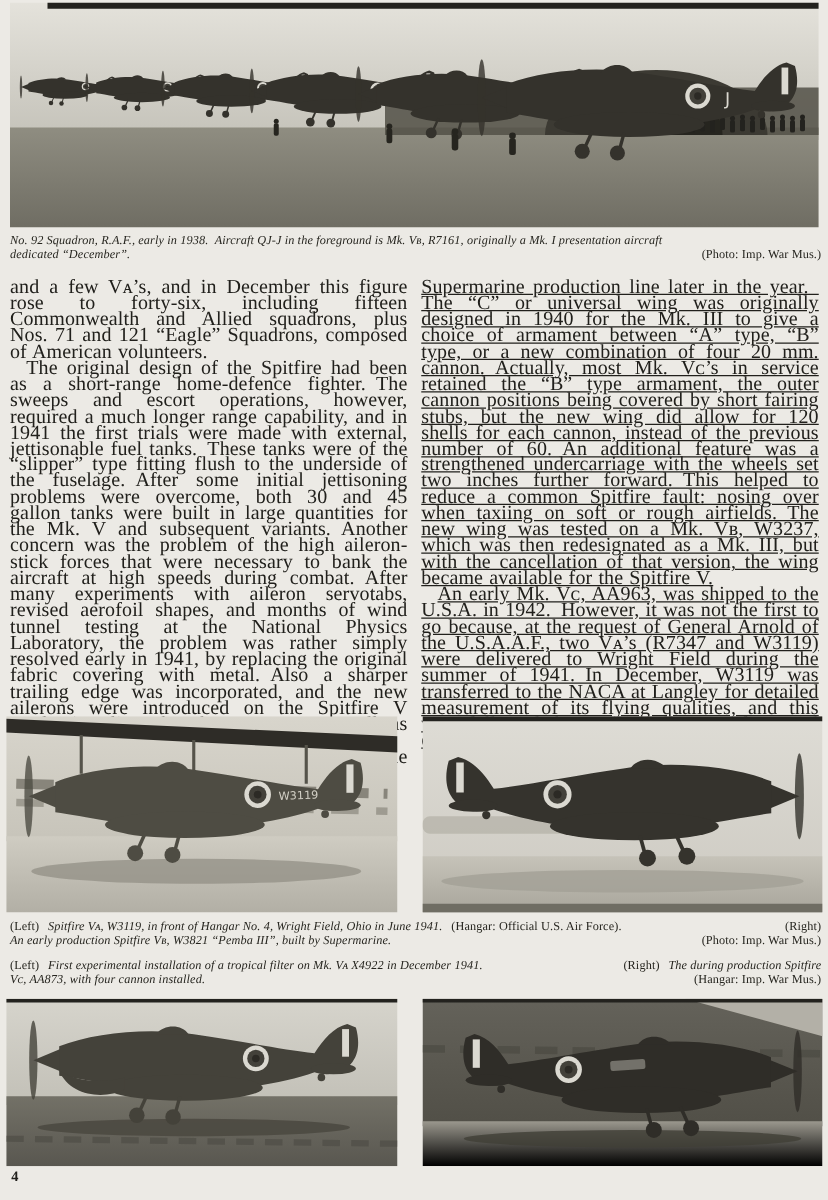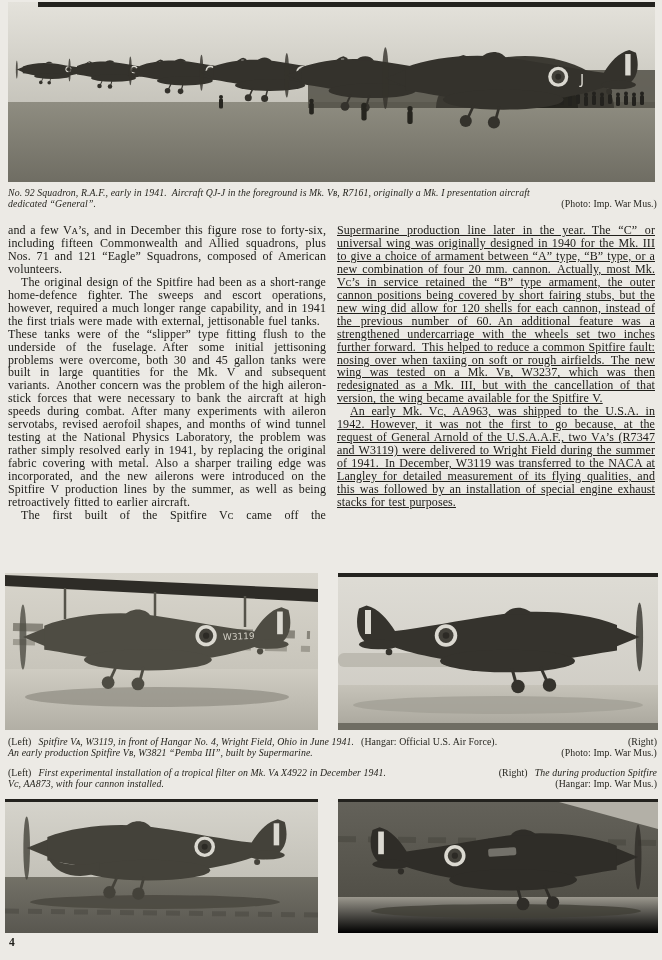--- a/index.html
+++ b/index.html
@@ -32,21 +32,21 @@
   .caption-bot{left:8px;top:767px;width:649px;}
   .cap-row{display:flex;justify-content:space-between;align-items:baseline;}
   .grp{display:flex;gap:7px;align-items:flex-end;white-space:nowrap;}
   .rm{font-style:normal;}
   
   .col{width:318px;}
   .col-left{left:8px;top:224px;}
   .col-right{left:337px;top:224px;text-decoration:underline;}
   .col p{
     margin:0;
-    font-size:12px;
+    font-size:16px;
     line-height:12.95px;
     text-align:justify;
     word-spacing:0.05em;
     letter-spacing:0.1px;
   }
   .col p.indent{text-indent:13px;}
   .col p.runon{text-align-last:justify;}
   
   .pageno{left:9px;top:936px;font-size:11.5px;font-weight:bold;}
 </style>
@@ -126,23 +126,23 @@
     <g color="#26251f">
       <use href="#person" x="300" y="96" width="7" height="19"></use>
       <use href="#person" x="352" y="100" width="8" height="21"></use>
       <use href="#person" x="398" y="103" width="8" height="22"></use>
       <use href="#person" x="210" y="92" width="6" height="17"></use>
     </g>
   </svg>
 </div>
 
 <div class="abs caption caption-top">
-  <div>No. 92 Squadron, R.A.F., early in 1941. Aircraft QJ-J in the foreground is Mk. Vʙ, R7161, originally a Mk. I presentation aircraft</div>
-  <div class="cap-row">
-    <span>dedicated “General”.</span>
+  <div>No. 92 Squadron, R.A.F., early in 1938. Aircraft QJ-J in the foreground is Mk. Vʙ, R7161, originally a Mk. I presentation aircraft</div>
+  <div class="cap-row">
+    <span>dedicated “December”.</span>
     <span class="rm">(Photo: Imp. War Mus.)</span>
   </div>
 </div>
 
 <div class="abs col col-left">
   <p>and a few Vᴀ’s, and in December this figure rose to forty-six, including fifteen Commonwealth and Allied squadrons, plus Nos. 71 and 121 “Eagle” Squadrons, composed of American volunteers.</p>
   <p class="indent">The original design of the Spitfire had been as a short-range home-defence fighter. The sweeps and escort operations, however, required a much longer range capability, and in 1941 the first trials were made with external, jettisonable fuel tanks. These tanks were of the “slipper” type fitting flush to the underside of the fuselage. After some initial jettisoning problems were overcome, both 30 and 45 gallon tanks were built in large quantities for the Mk. V and subsequent variants. Another concern was the problem of the high aileron-stick forces that were necessary to bank the aircraft at high speeds during combat. After many experiments with aileron servotabs, revised aerofoil shapes, and months of wind tunnel testing at the National Physics Laboratory, the problem was rather simply resolved early in 1941, by replacing the original fabric covering with metal. Also a sharper trailing edge was incorporated, and the new ailerons were introduced on the Spitfire V production lines by the summer, as well as being retroactively fitted to earlier aircraft.</p>
   <p class="indent runon">The first built of the Spitfire Vᴄ came off the</p>
 </div>
 <div class="abs col col-right">

